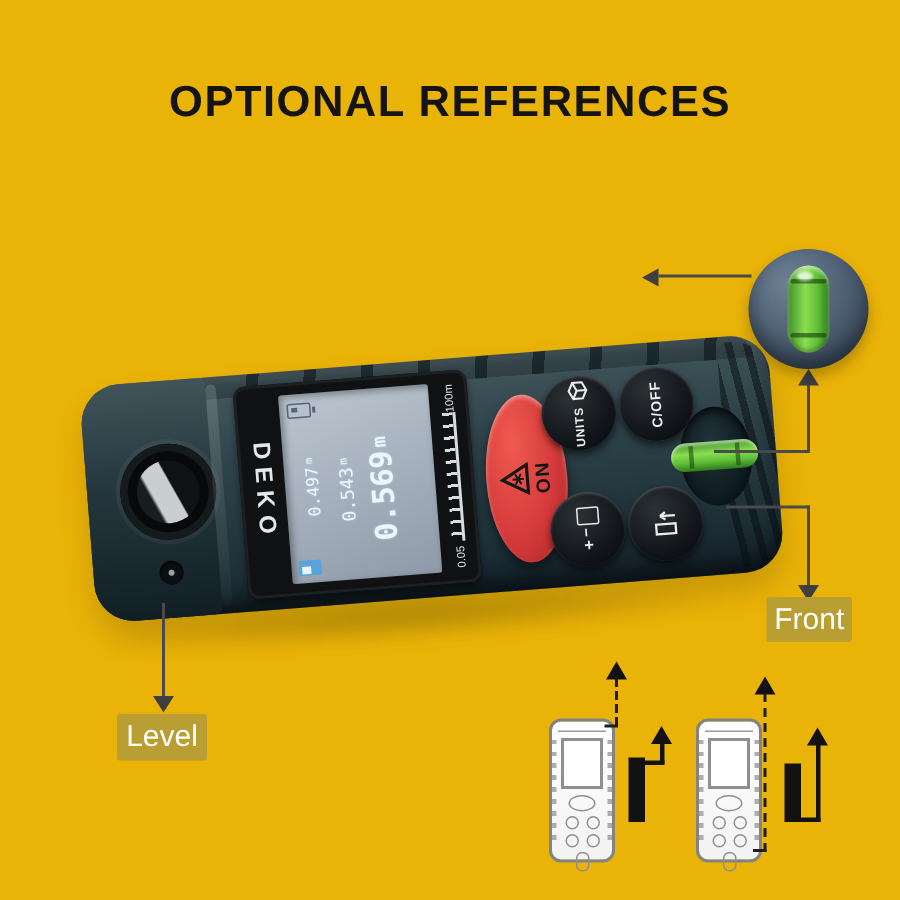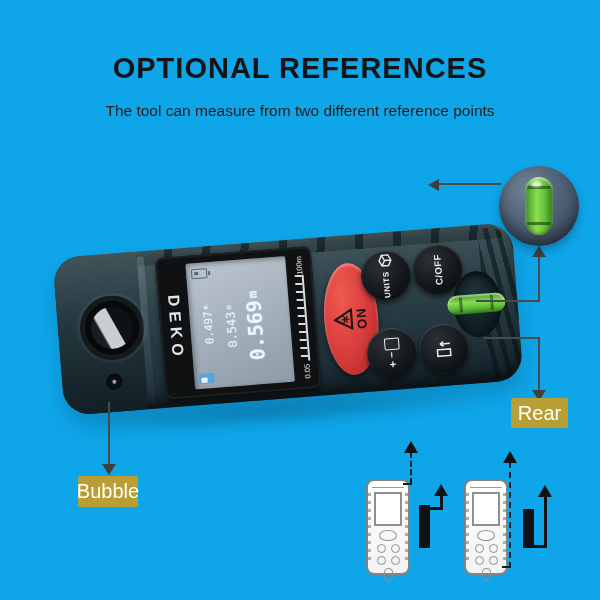--- a/index.html
+++ b/index.html
@@ -1,16 +1,16 @@
 <!DOCTYPE html>
 <html><head>
 <meta charset="utf-8">
 <style>
   html,body{margin:0;padding:0;background:#e8e8e8;}
-  .page{position:relative;width:600px;height:600px;background:#0ea5e9;overflow:hidden;
+  .page{position:relative;width:600px;height:600px;background:#eab308;overflow:hidden;
         font-family:"Liberation Sans",sans-serif;margin:0 auto;}
   
   .title{position:absolute;top:52px;left:0;width:100%;text-align:center;font-size:29px;
          font-weight:700;letter-spacing:1px;color:#141414;}
   .subtitle{position:absolute;top:102px;left:0;width:100%;text-align:center;font-size:15.5px;
          color:#1e1e1e;}
   
   .callout{position:absolute;background:#b89e33;color:#fff;display:flex;align-items:center;
          justify-content:center;border-radius:2px;z-index:6;}
   .callout.bubble{left:300px;top:172px;width:128px;height:27px;font-size:19px;}
@@ -132,21 +132,20 @@
   .bar{position:absolute;background:#121212;z-index:3;}
   .aline{position:absolute;background:#121212;z-index:3;}
   .ah-up-b{border-left:7px solid transparent;border-right:7px solid transparent;border-bottom:12px solid #121212;}
 </style>
 </head>
 <body>
 
 <div class="page">
 
   <div class="title">OPTIONAL REFERENCES</div>
-  <div class="subtitle">The tool can measure from two different reference points</div>
 
   <div class="shadow"></div>
 
   <div class="device">
     <div class="top-ridge"></div>
     <div class="end-ribs"></div>
     <div class="front-cap">
       <div class="lens">
         <div class="lens-glass"></div>
       </div>
@@ -240,25 +239,25 @@
     </div>
   </div>
 
   <div class="cline" style="left:476px;top:300px;width:64px;height:2px;"></div>
   <div class="cline" style="left:538px;top:256px;width:2px;height:46px;"></div>
   <div class="ah ah-up" style="left:532px;top:246px;"></div>
 
   <div class="cline" style="left:484px;top:337px;width:56px;height:2px;"></div>
   <div class="cline" style="left:538px;top:337px;width:2px;height:54px;"></div>
   <div class="ah ah-down" style="left:532px;top:390px;"></div>
-  <div class="callout rear">Rear</div>
+  <div class="callout rear">Front</div>
 
   <div class="cline" style="left:108px;top:402px;width:2px;height:63px;"></div>
   <div class="ah ah-down" style="left:102px;top:464px;"></div>
-  <div class="callout front">Bubble</div>
+  <div class="callout front">Level</div>
 
   <div class="md" style="left:366px;top:479px;">
     <div class="md-cap"></div>
       <div class="md-screen"></div>
     <div class="md-oval"></div>
     <div class="md-row">
         <div class="md-dot"></div>
         <div class="md-dot"></div>
       </div>
     <div class="md-row">

